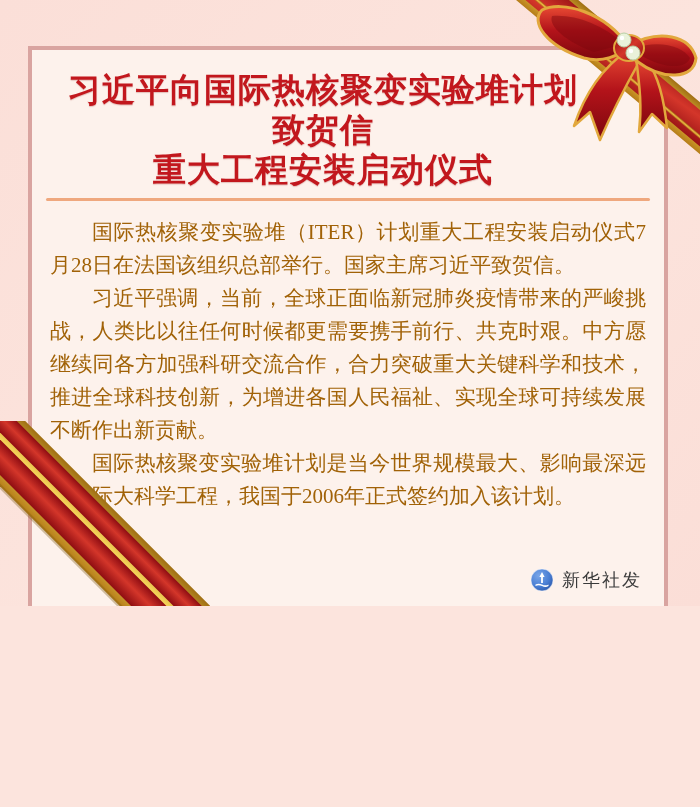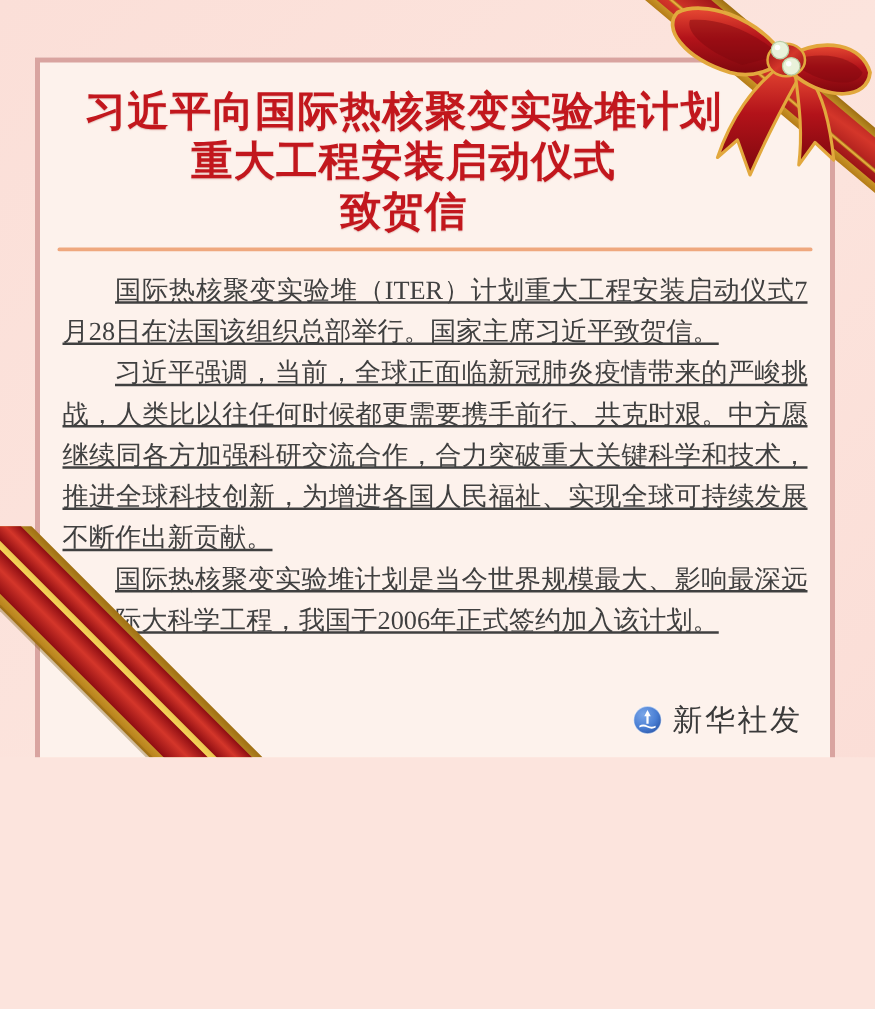--- a/index.html
+++ b/index.html
@@ -32,59 +32,58 @@
     text-shadow:0 1px 1px rgba(150,30,30,0.25);
   }
   .divider{
     height:3px;
     background:#efa87e;
     margin:8px 14px 0 14px;
     border-radius:2px;
   }
   .body-text{
     padding:15px 18px 0 18px;
-    color:#404040;
+    color:#a16207;
     font-size:21px;
     line-height:33px;
     text-align:justify;
-    text-decoration:underline;
   }
   .body-text p{
     margin:0;
     text-indent:2em;
   }
   .credit{
     position:absolute;
     right:58px;bottom:14px;
     display:flex;
     align-items:center;
     gap:8px;
     z-index:2;
   }
   .credit-logo{width:24px;height:24px;display:block;}
   .credit-text{
     color:#3a3a3a;
-    font-size:24px;
+    font-size:18px;
     font-family:"Liberation Sans","DejaVu Sans",sans-serif;
     letter-spacing:2px;
   }
   .deco-tr{position:absolute;top:0;right:0;width:210px;height:200px;z-index:3;pointer-events:none;}
   .deco-bl{position:absolute;left:0;bottom:0;width:210px;height:185px;z-index:3;pointer-events:none;}
 </style>
 </head>
 <body>
 
 <div class="canvas">
 
   <div class="panel">
 
     <div class="title-block">
       <div class="title-line">习近平向国际热核聚变实验堆计划</div>
+      <div class="title-line">致贺信</div>
       <div class="title-line">重大工程安装启动仪式</div>
-      <div class="title-line">致贺信</div>
     </div>
 
     <div class="divider"></div>
 
     <div class="body-text">
       <p>国际热核聚变实验堆（ITER）计划重大工程安装启动仪式7月28日在法国该组织总部举行。国家主席习近平致贺信。</p>
       <p>习近平强调，当前，全球正面临新冠肺炎疫情带来的严峻挑战，人类比以往任何时候都更需要携手前行、共克时艰。中方愿继续同各方加强科研交流合作，合力突破重大关键科学和技术，推进全球科技创新，为增进各国人民福祉、实现全球可持续发展不断作出新贡献。</p>
       <p>国际热核聚变实验堆计划是当今世界规模最大、影响最深远的国际大科学工程，我国于2006年正式签约加入该计划。</p>
     </div>
 

